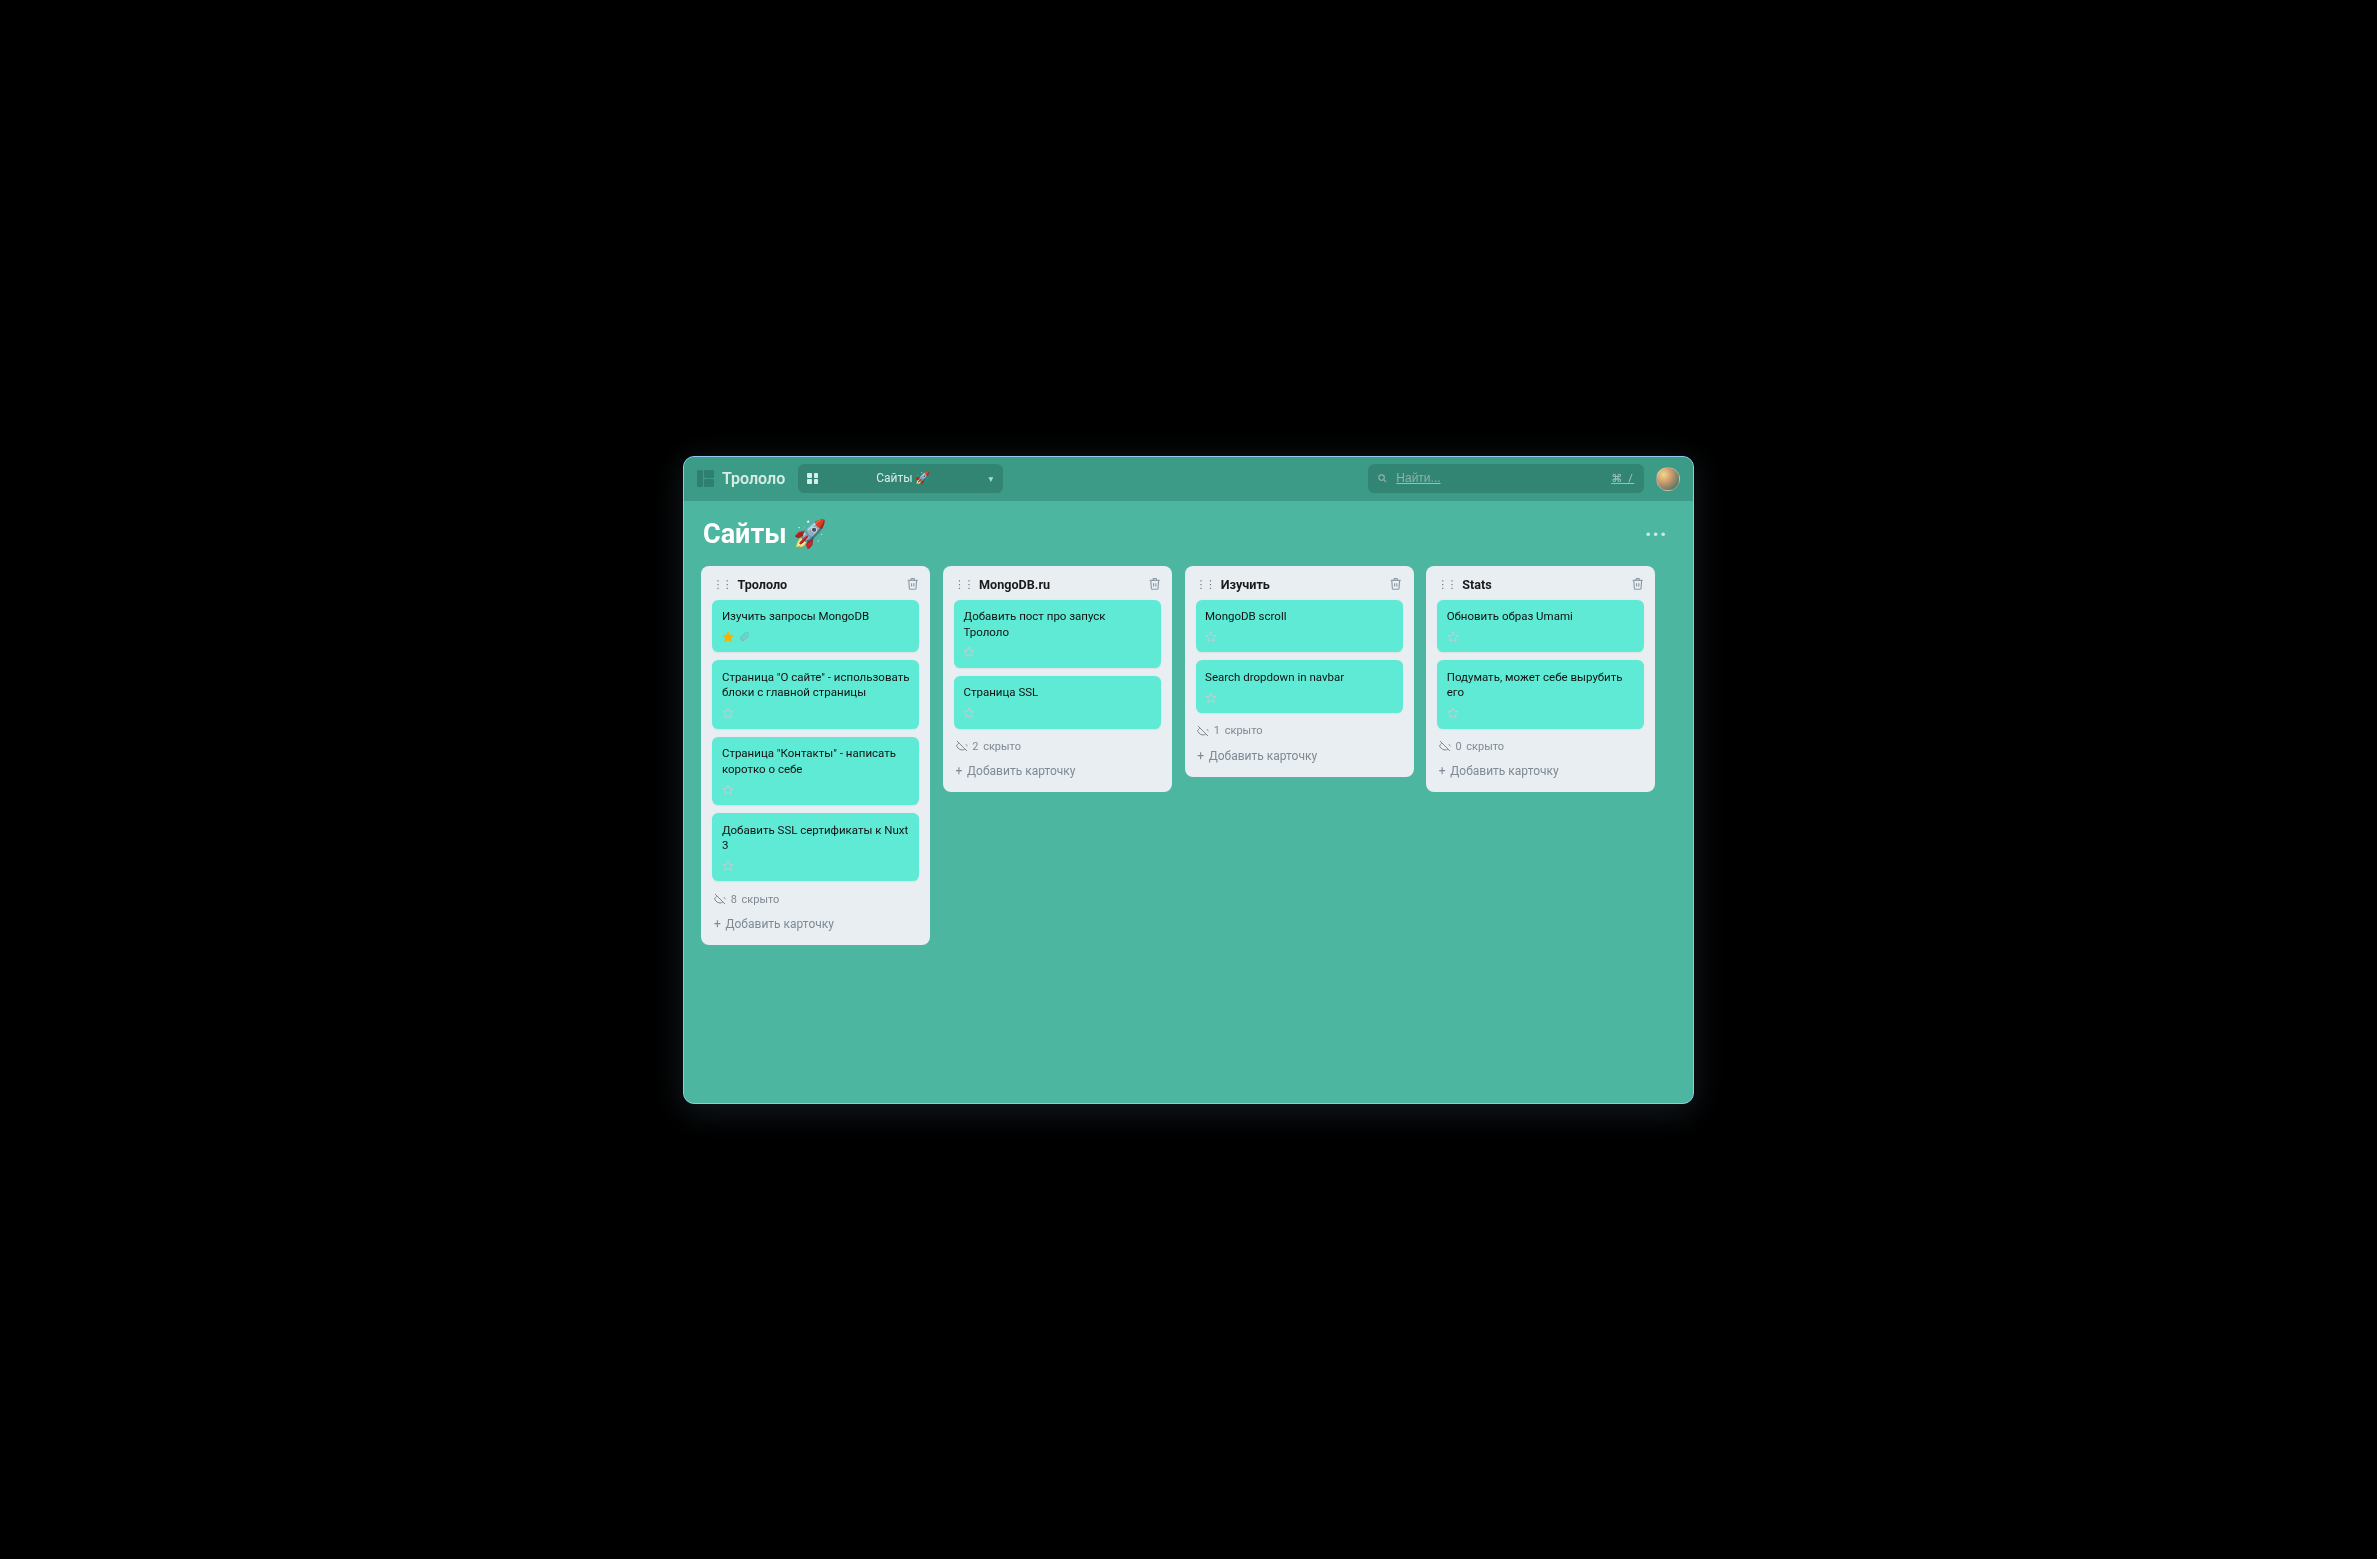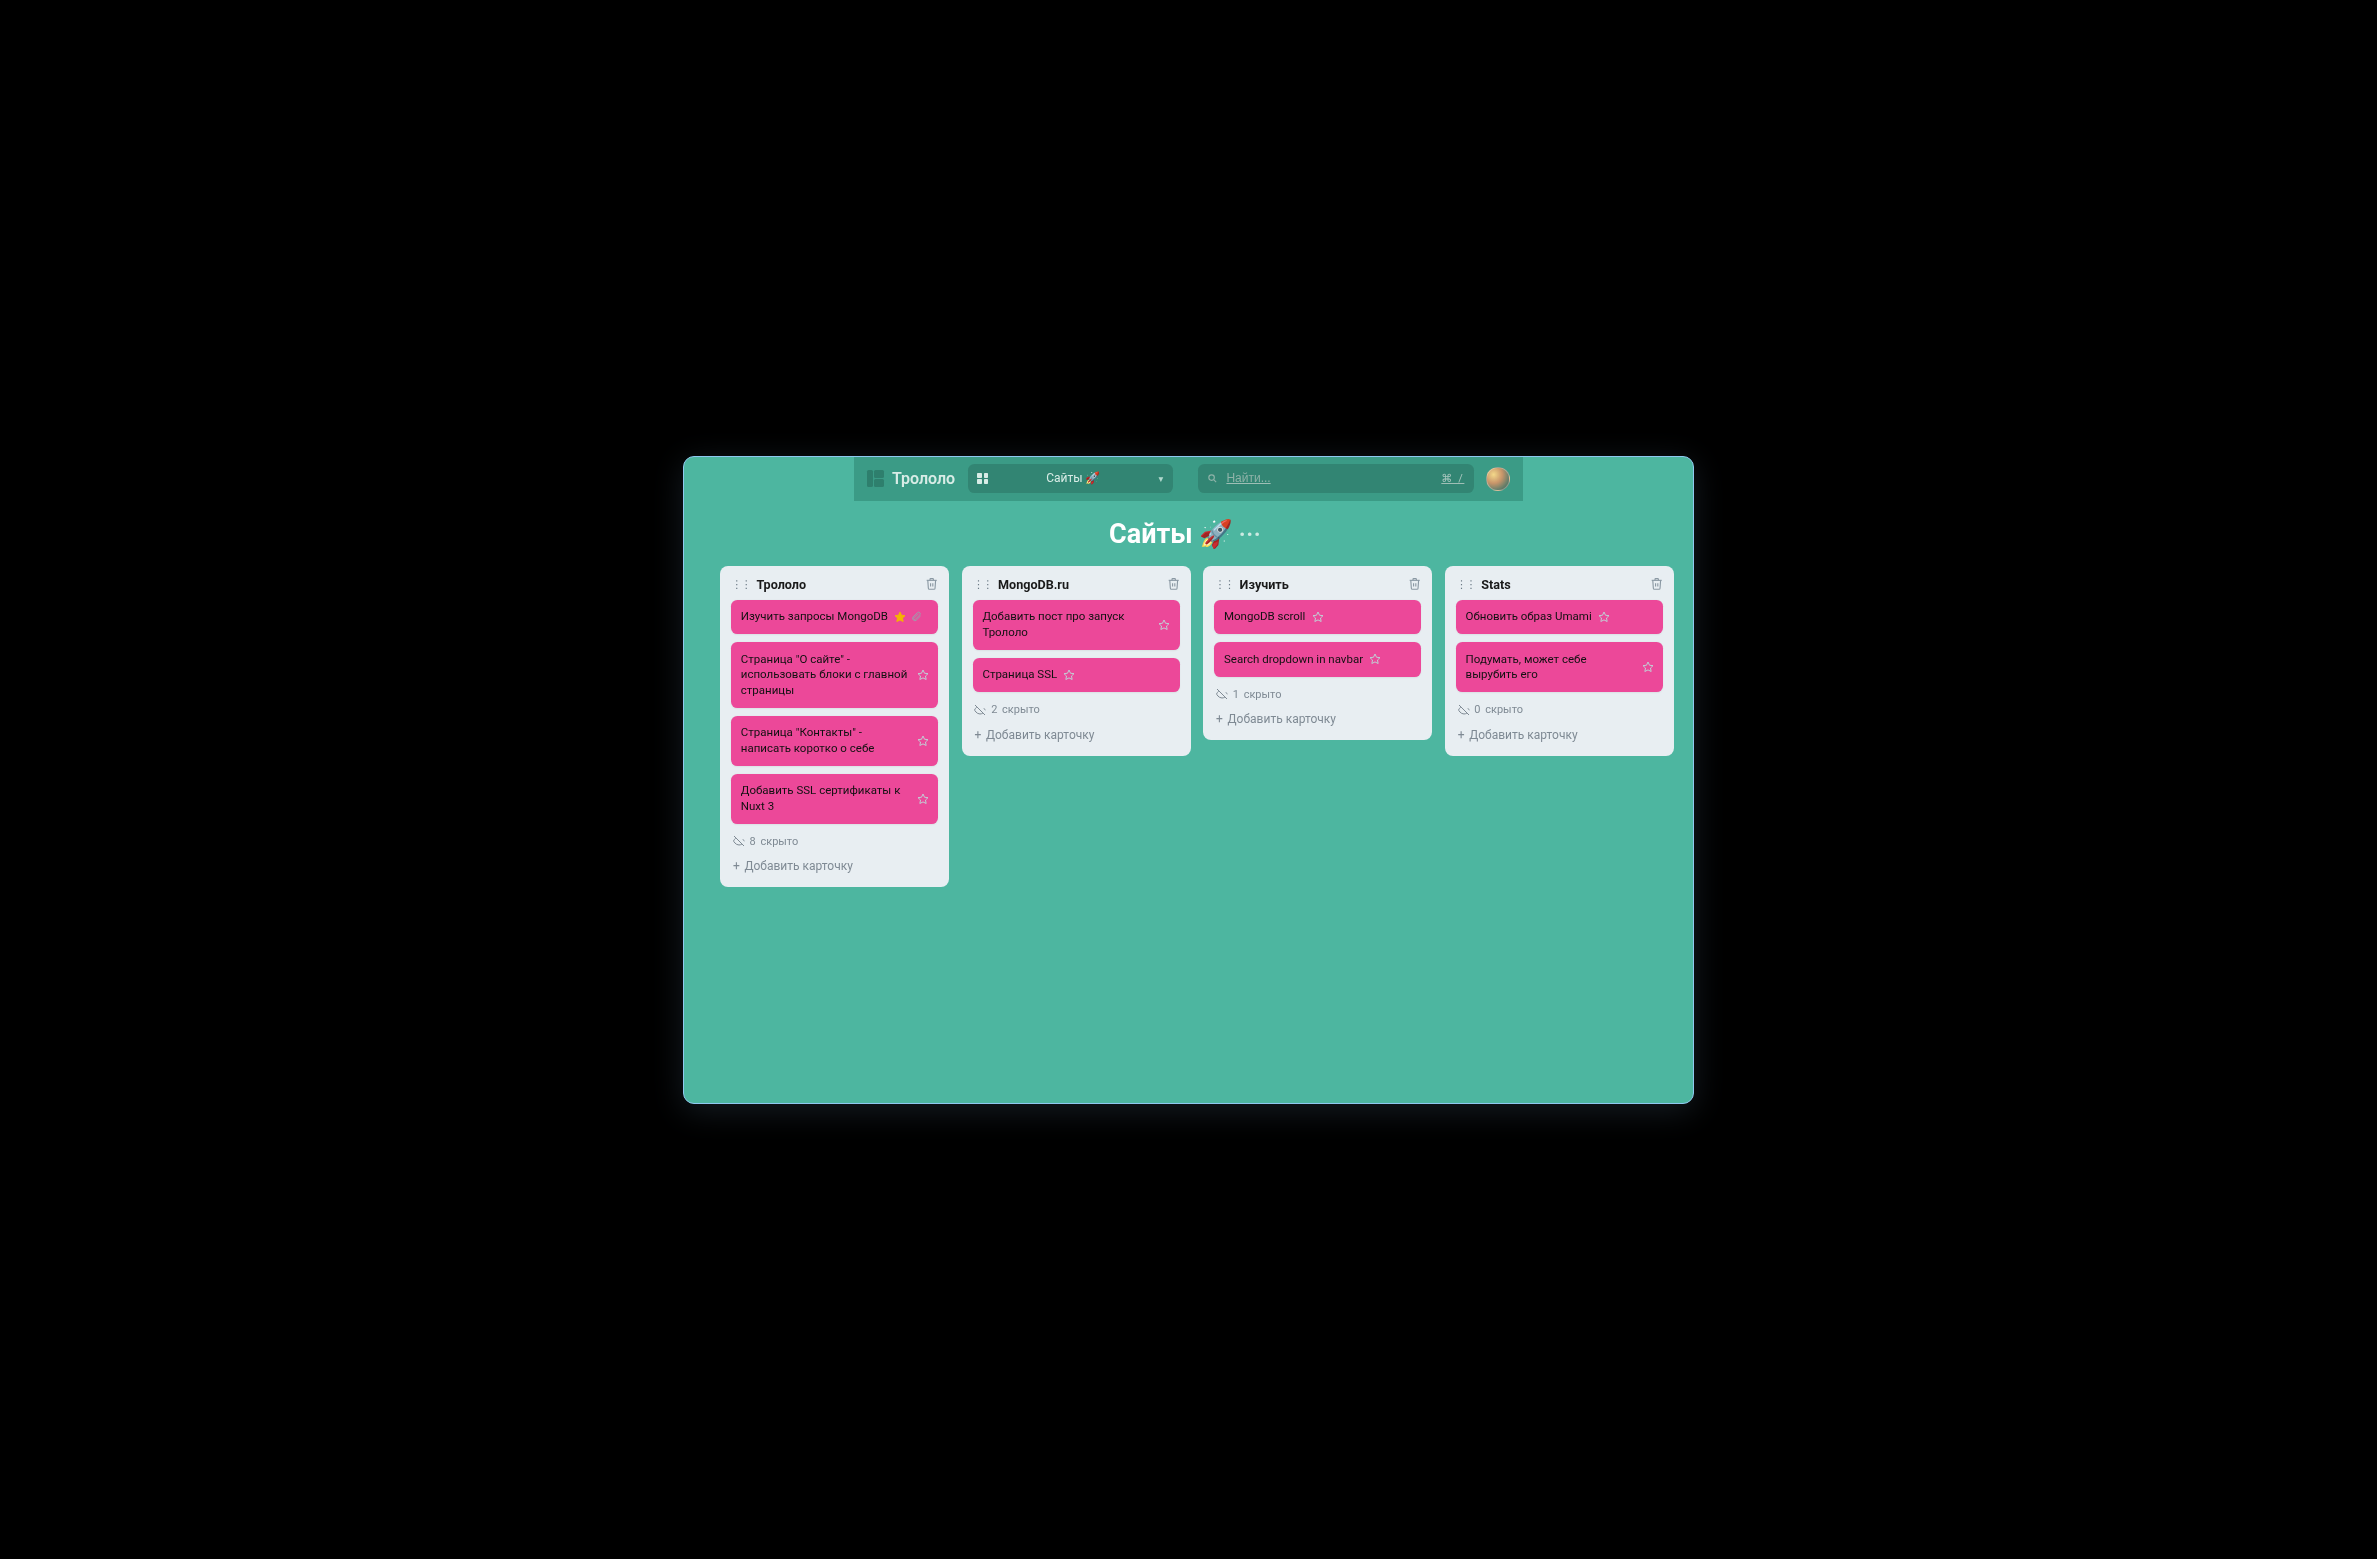--- a/index.html
+++ b/index.html
@@ -15,21 +15,20 @@
   .window {
     width: 1011px;
     height: 648px;
     background: #4db6a0;
     border-radius: 11px;
     border: 1.6px solid #8fc9f0;
     box-shadow: 0 6.3px 32px rgba(140,190,230,0.15);
     overflow: hidden;
     display: flex;
     flex-direction: column;
-    align-items: center;
   }
   .topbar {
     background: #3b9b86;
     height: 44px;
     display: flex;
     align-items: center;
     padding: 0 12.6px;
     gap: 12.6px;
   }
   .logo-group {
@@ -134,26 +133,26 @@
     cursor:grab;
   }
   .list-title {
     font-weight:700;
     font-size:12.6px;
     color:#1a1a1a;
     flex:1;
   }
   .trash-ic { color:#8a98a3; cursor:pointer; }
   .card {
-    background:#ec4899;
+    background:#5eead4;
     border-radius:6.3px;
     padding:9.5px;
     box-shadow:0 0.8px 1.6px rgba(0,0,0,0.06);
     display:flex;
-    flex-direction:row;
+    flex-direction:column;
     gap:6.3px;
     cursor:pointer;
   }
   .card-title { font-size:11.5px; color:#111; line-height:1.35;}
   .card-icons { display:flex; align-items:center; gap:4.7px; font-size:11px; color:#c3cdd5;}
   .star-ic { color:#c3cdd5; }
   .star-ic.on { color:#f5b301;}
   .attach-ic { color:#97a3ad;}
   .hidden-row {
     display:flex; align-items:center; gap:4.7px;

